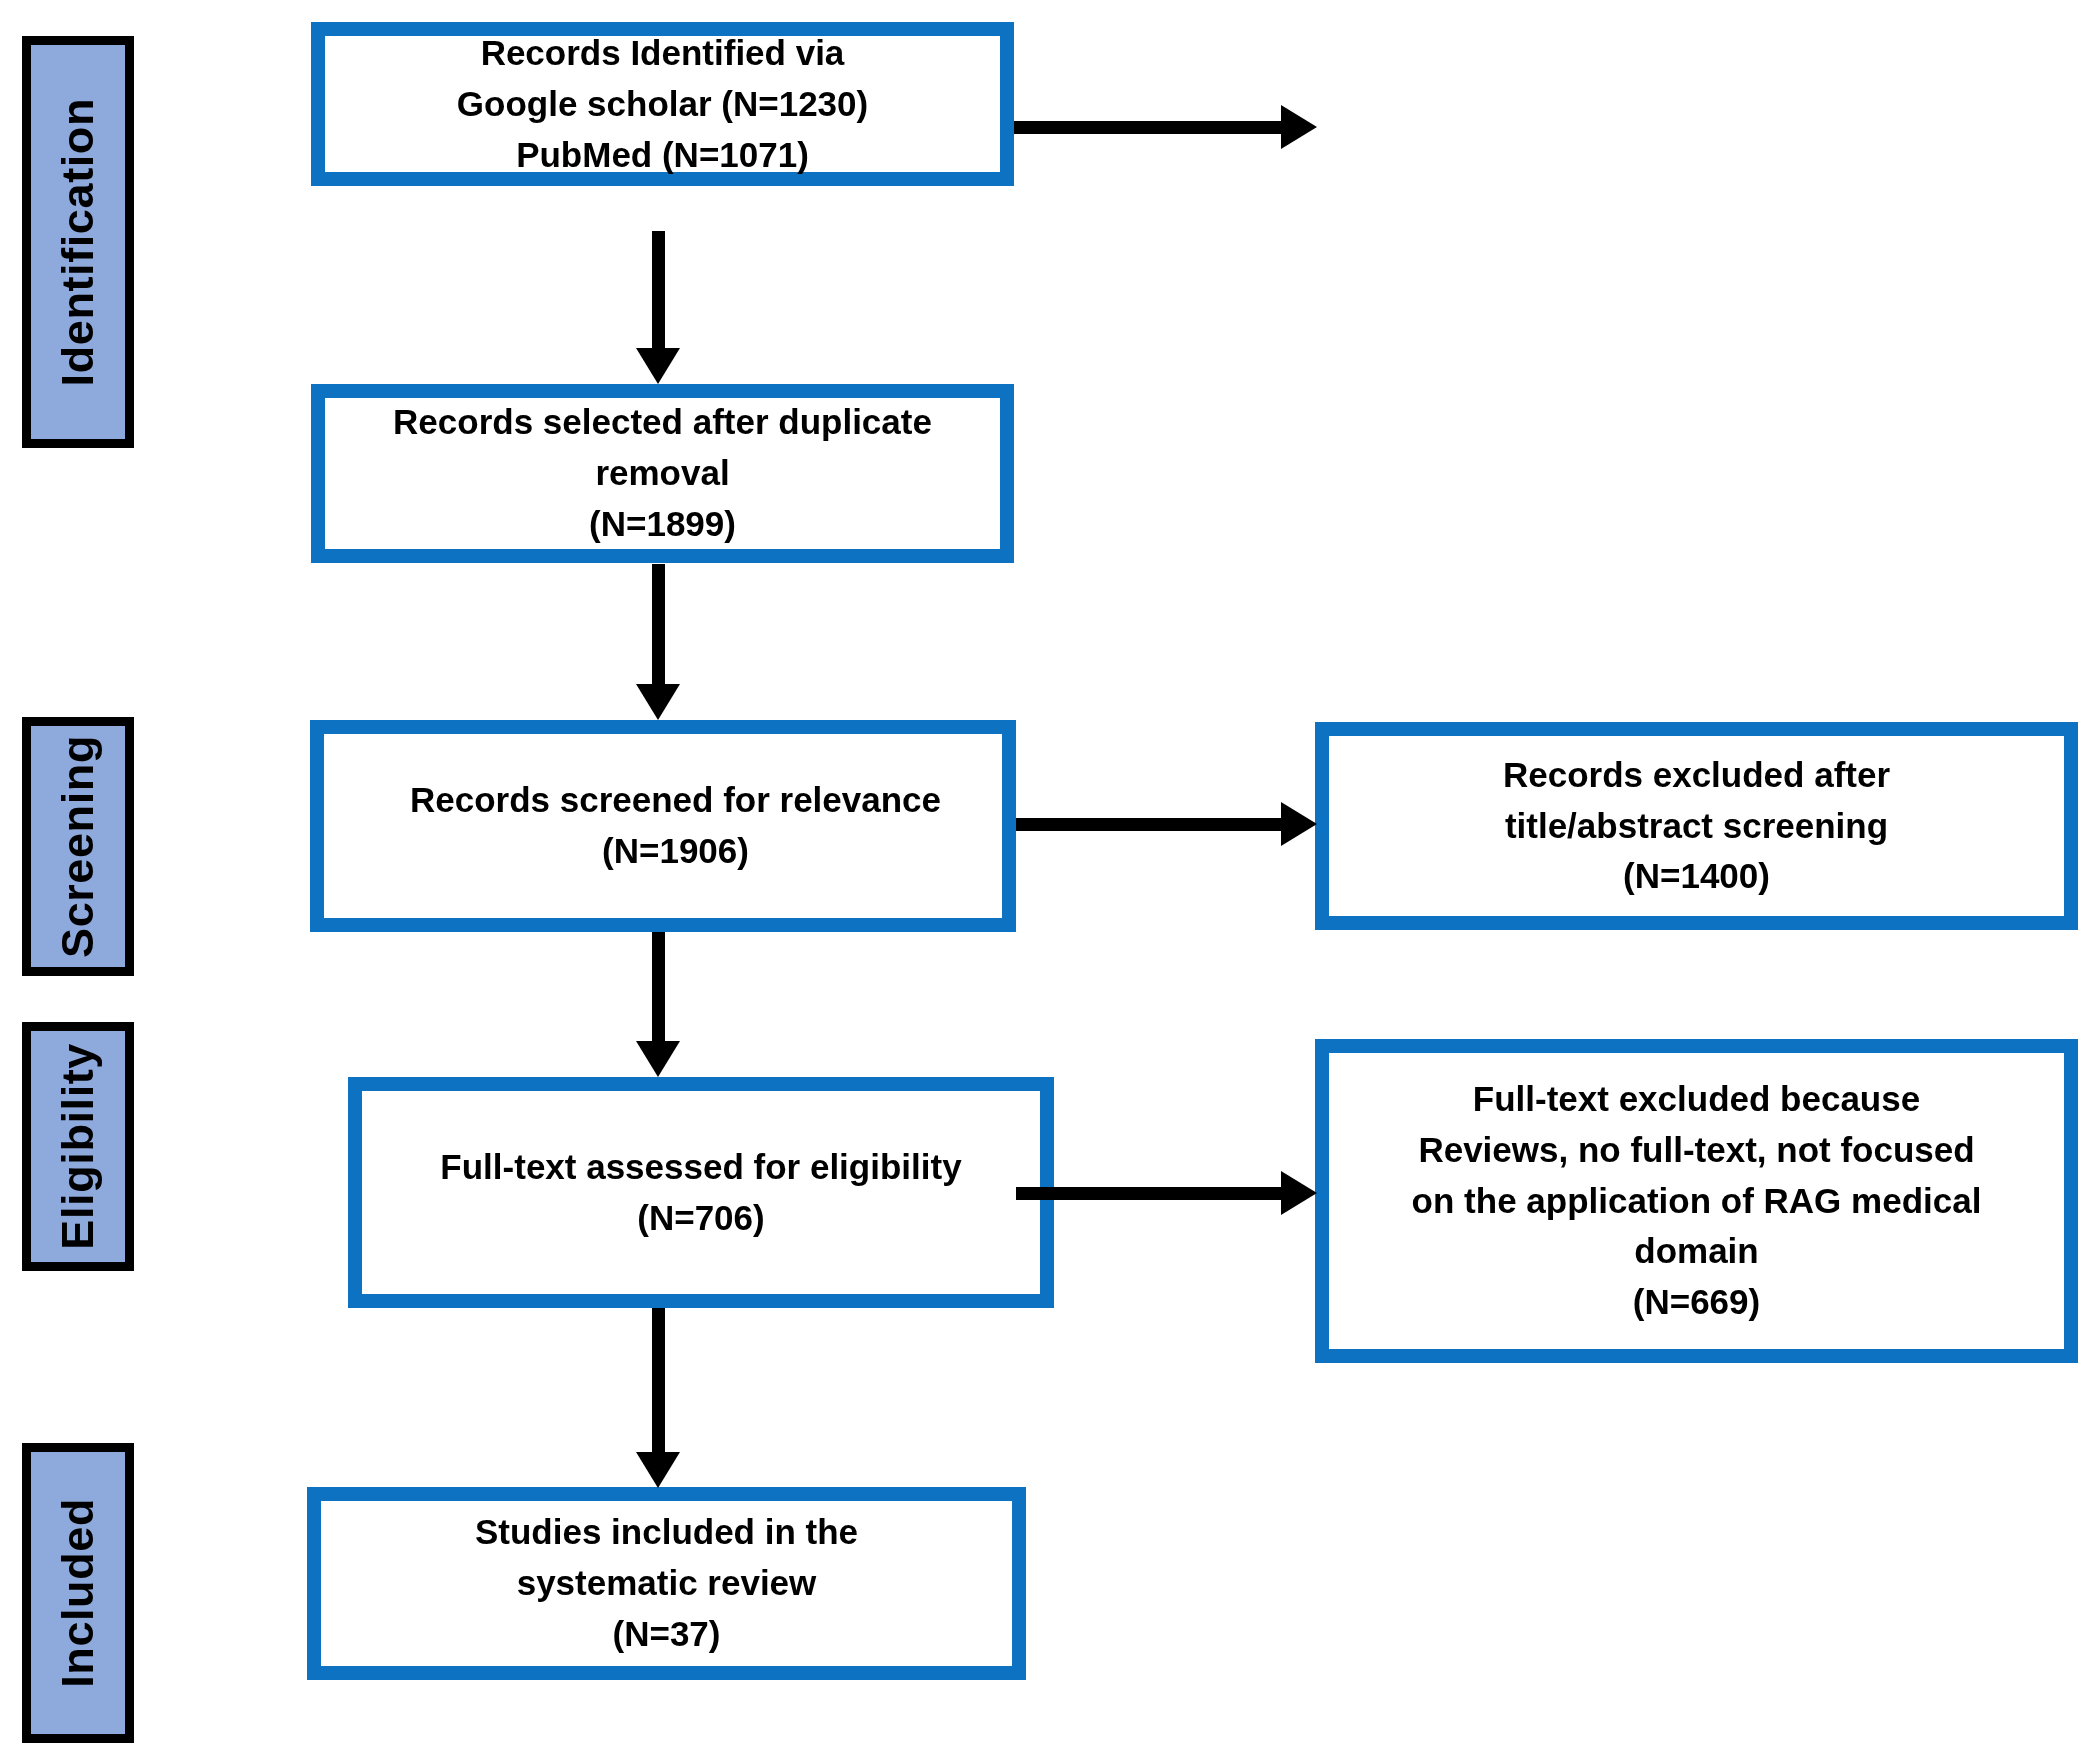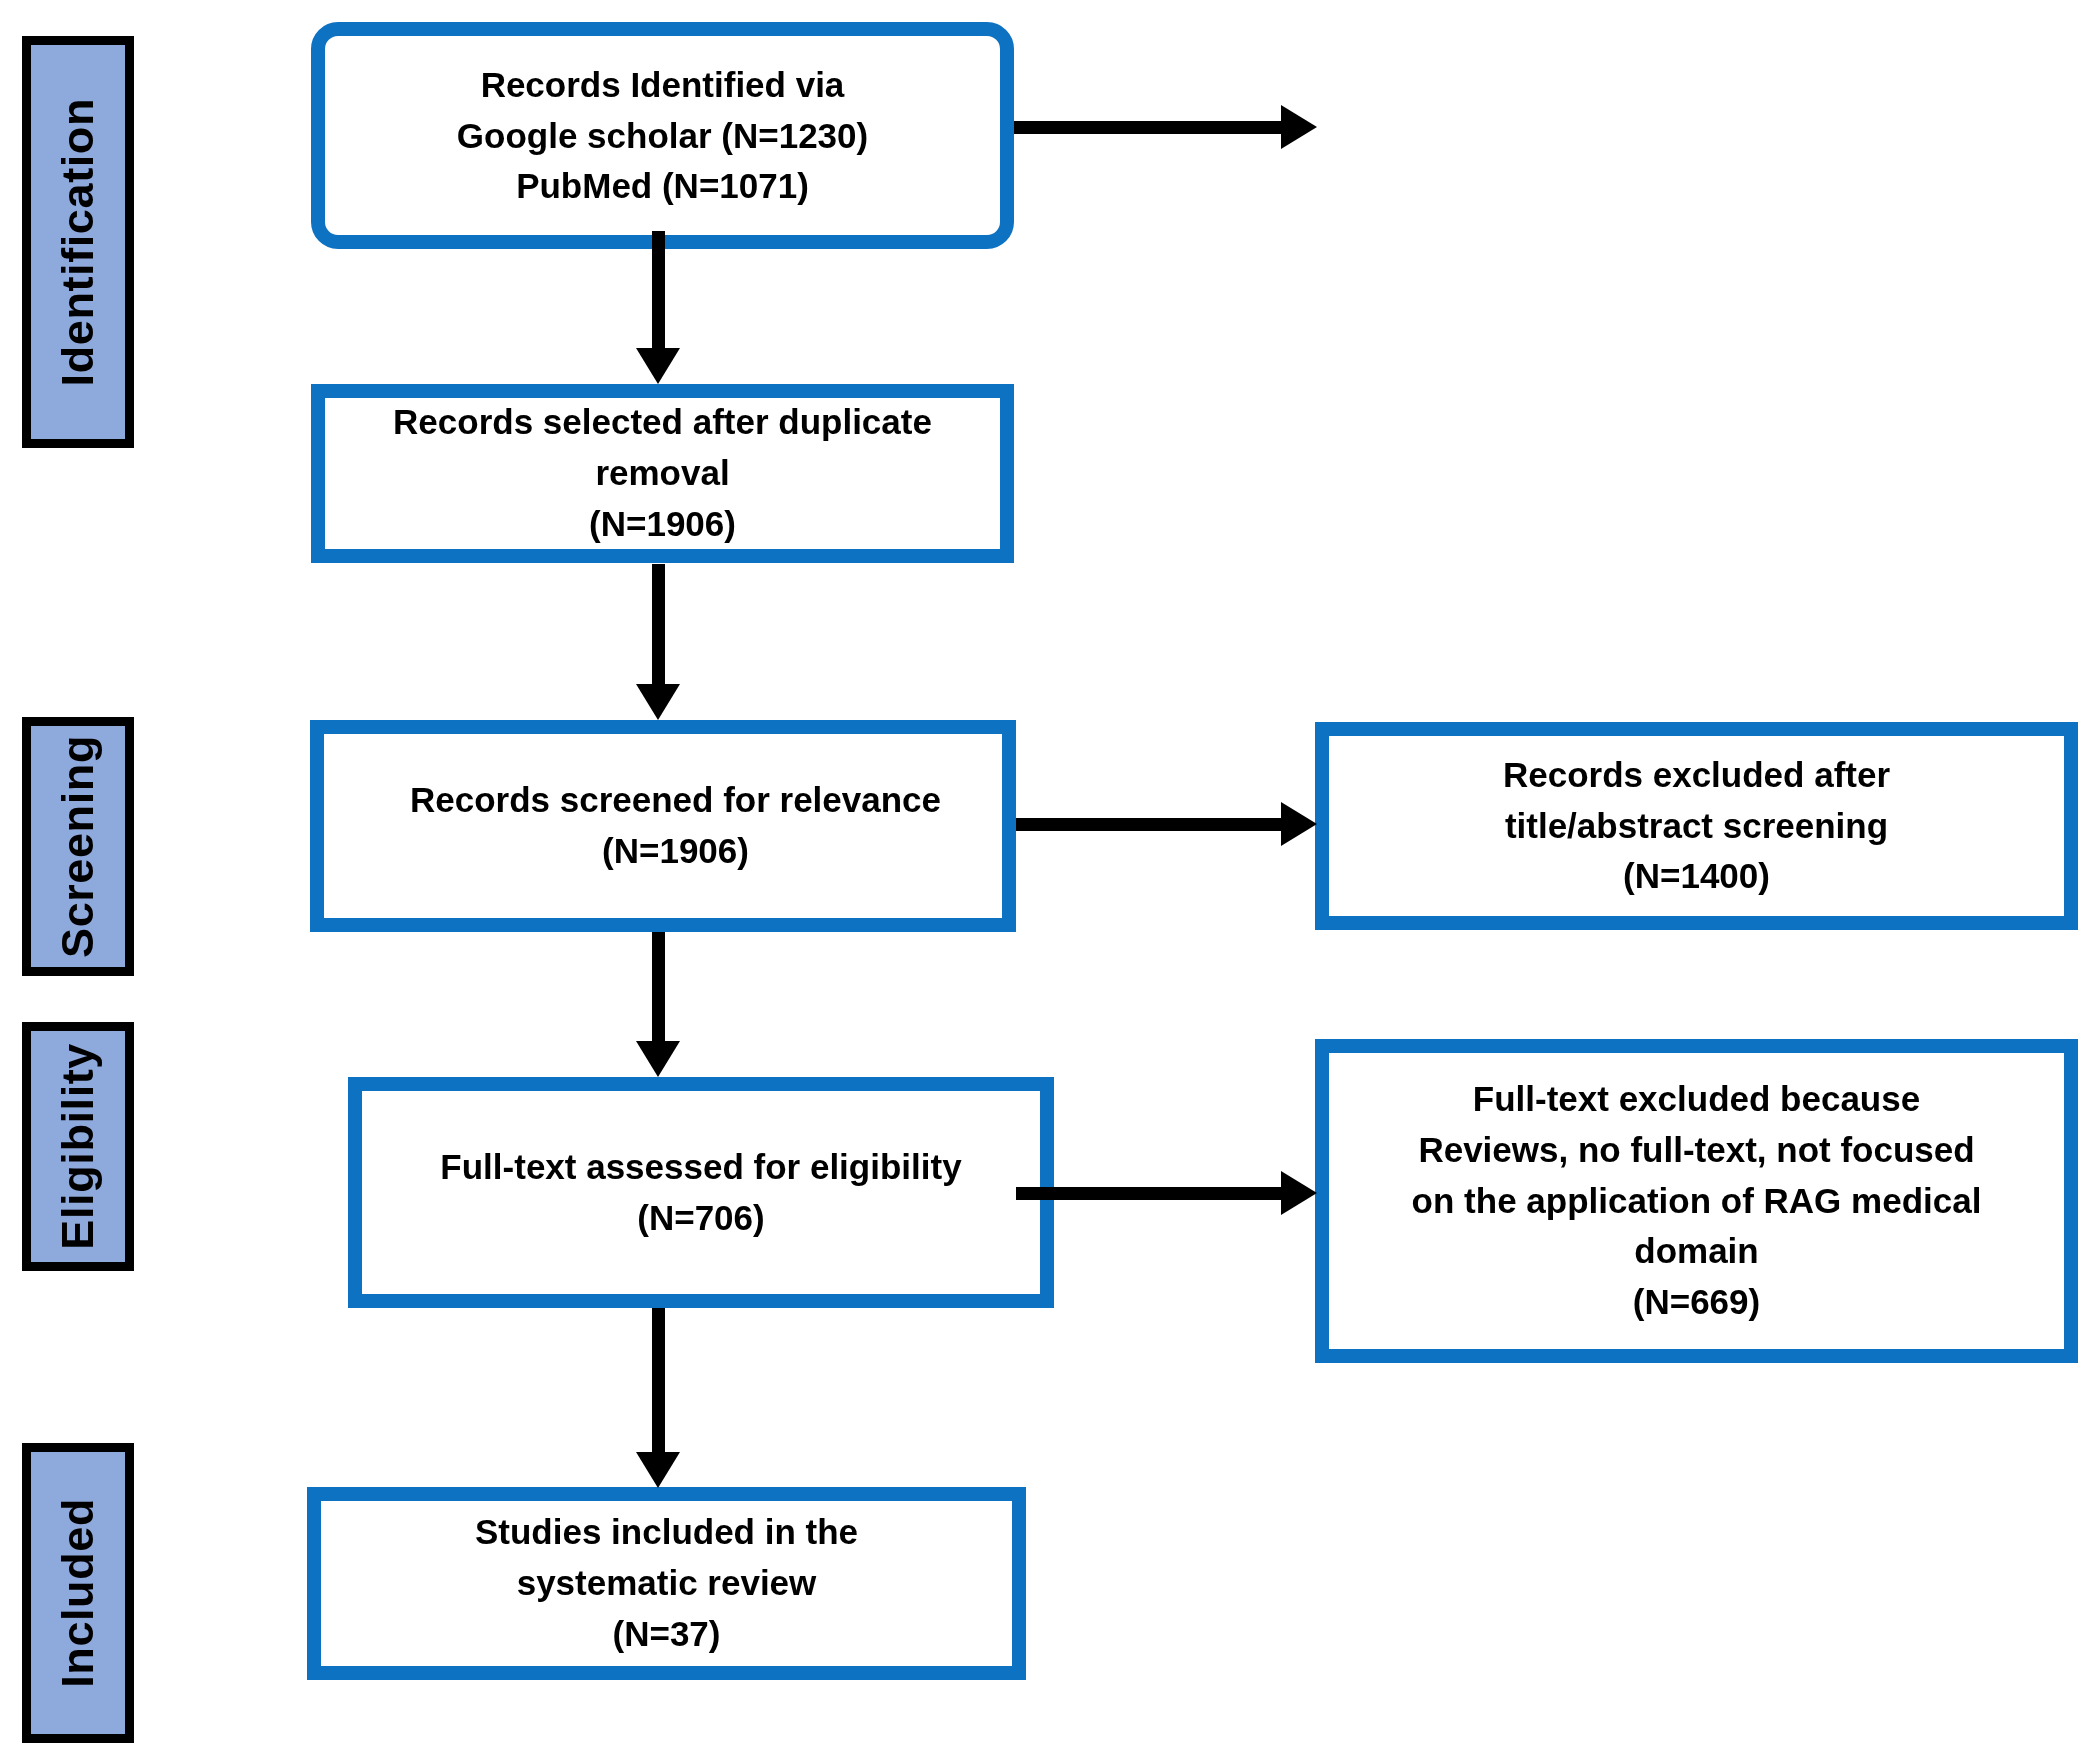--- a/index.html
+++ b/index.html
@@ -60,29 +60,29 @@
   <div class="st" style="left:22.4px;top:717px;width:112px;height:259px;">
     <span>Screening</span>
   </div>
   <div class="st" style="left:22.4px;top:1022px;width:112px;height:249px;">
     <span>Eligibility</span>
   </div>
   <div class="st" style="left:22.4px;top:1443px;width:112px;height:300px;">
     <span>Included</span>
   </div>
 
-  <div class="bx" style="left:311px;top:22.4px;width:703px;height:227px;border-radius:27px;">
+  <div class="bx" style="left:311px;top:22.4px;width:703px;height:164px;">
     <span class="box-text">Records Identified via
 Google scholar (N=1230)
 PubMed (N=1071)</span>
   </div>
   <div class="bx" style="left:311px;top:384px;width:703px;height:179px;">
     <span class="box-text">Records selected after duplicate
 removal
-(N=1906)</span>
+(N=1899)</span>
   </div>
   <div class="bx" style="left:310px;top:720px;width:706px;height:212px;padding-left:25px;">
     <span class="box-text">Records screened for relevance
 (N=1906)</span>
   </div>
   <div class="bx" style="left:310px;top:1077px;width:706px;height:231px;margin-left:38px;">
     <span class="box-text">Full-text assessed for eligibility
 (N=706)</span>
   </div>
   <div class="bx" style="left:307px;top:1487px;width:719px;height:193px;">

